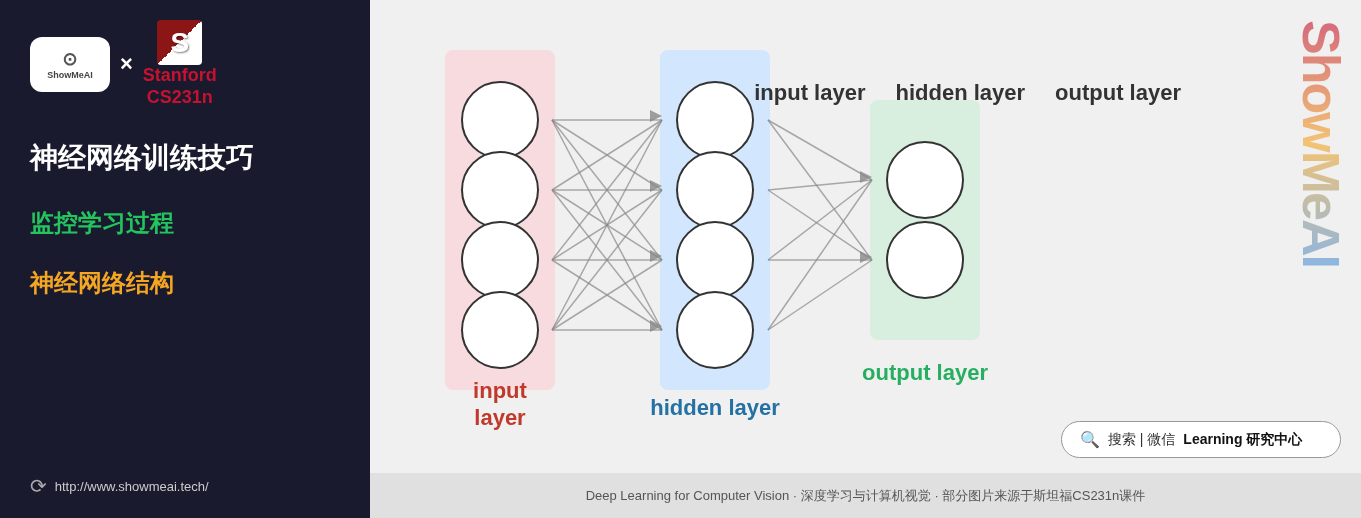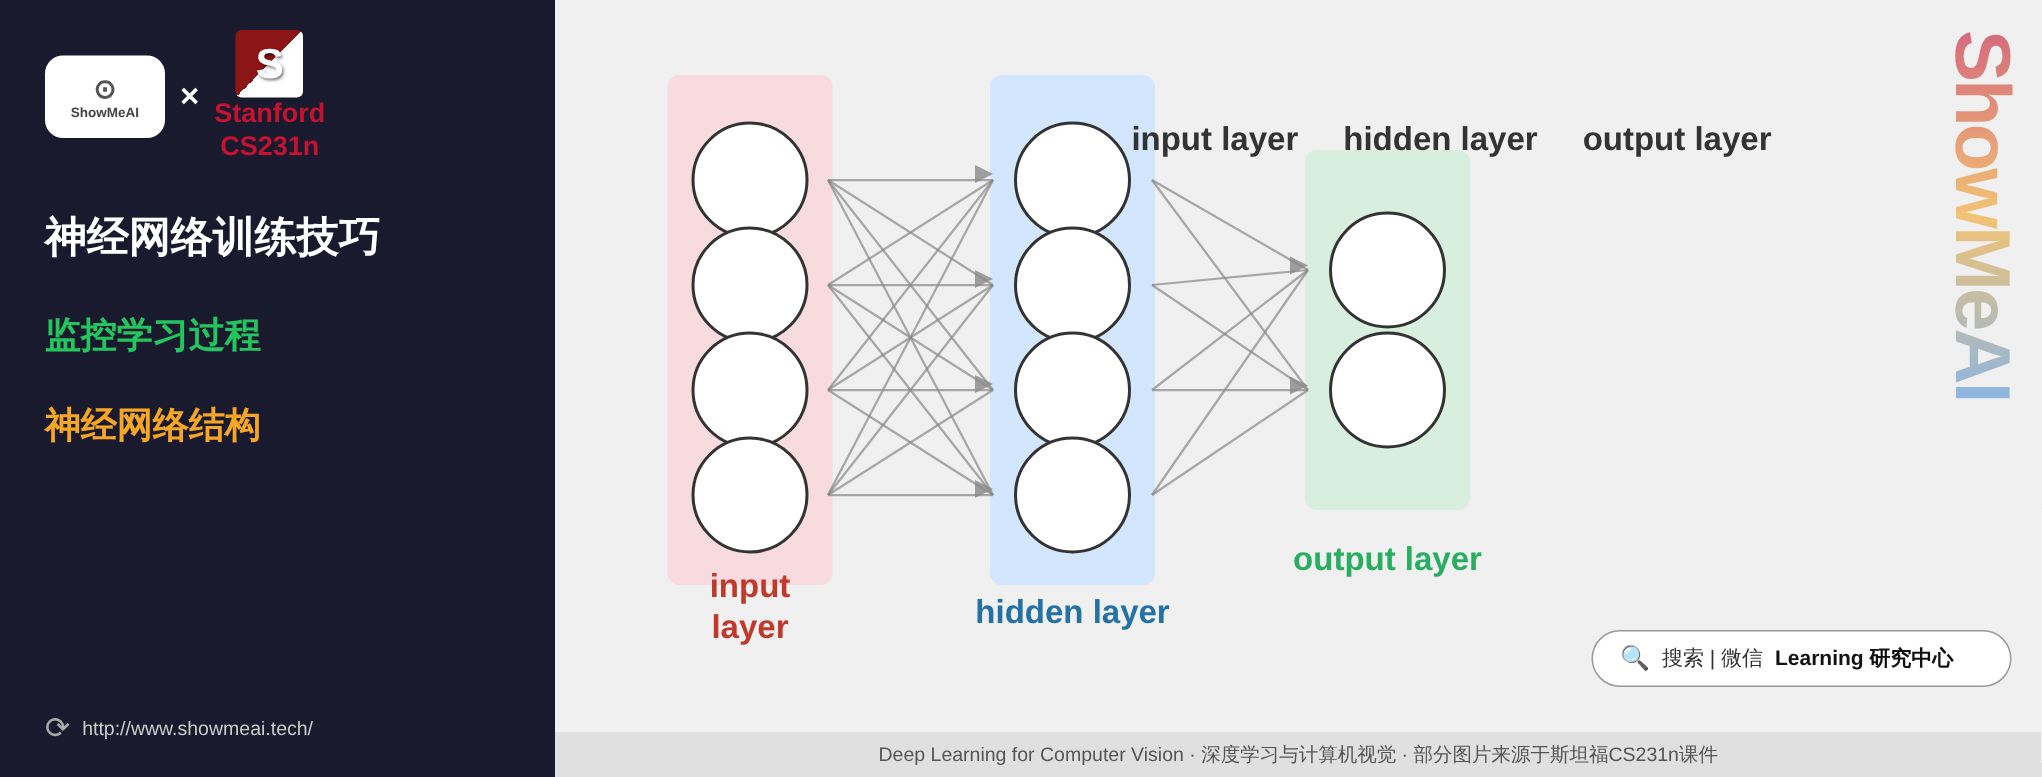--- a/index.html
+++ b/index.html
@@ -178,21 +178,21 @@
       font-weight: bold;
       color: #111;
     }
 
     
     .footer-bar {
       position: absolute;
       bottom: 0;
       left: 0;
       right: 0;
-      height: 30px;
+      height: 45px;
       background: #e0e0e0;
       display: flex;
       align-items: center;
       justify-content: center;
       font-size: 13px;
       color: #555;
       gap: 4px;
     }
 
     

